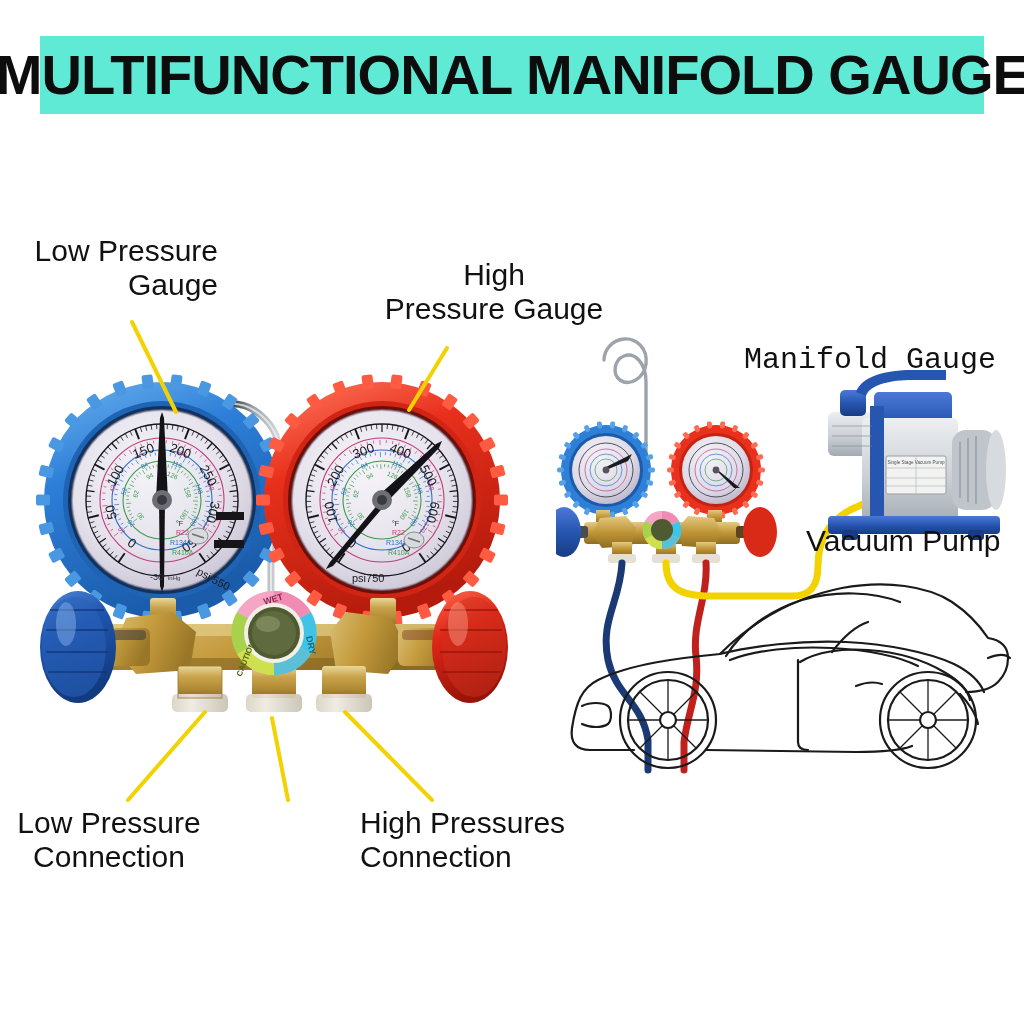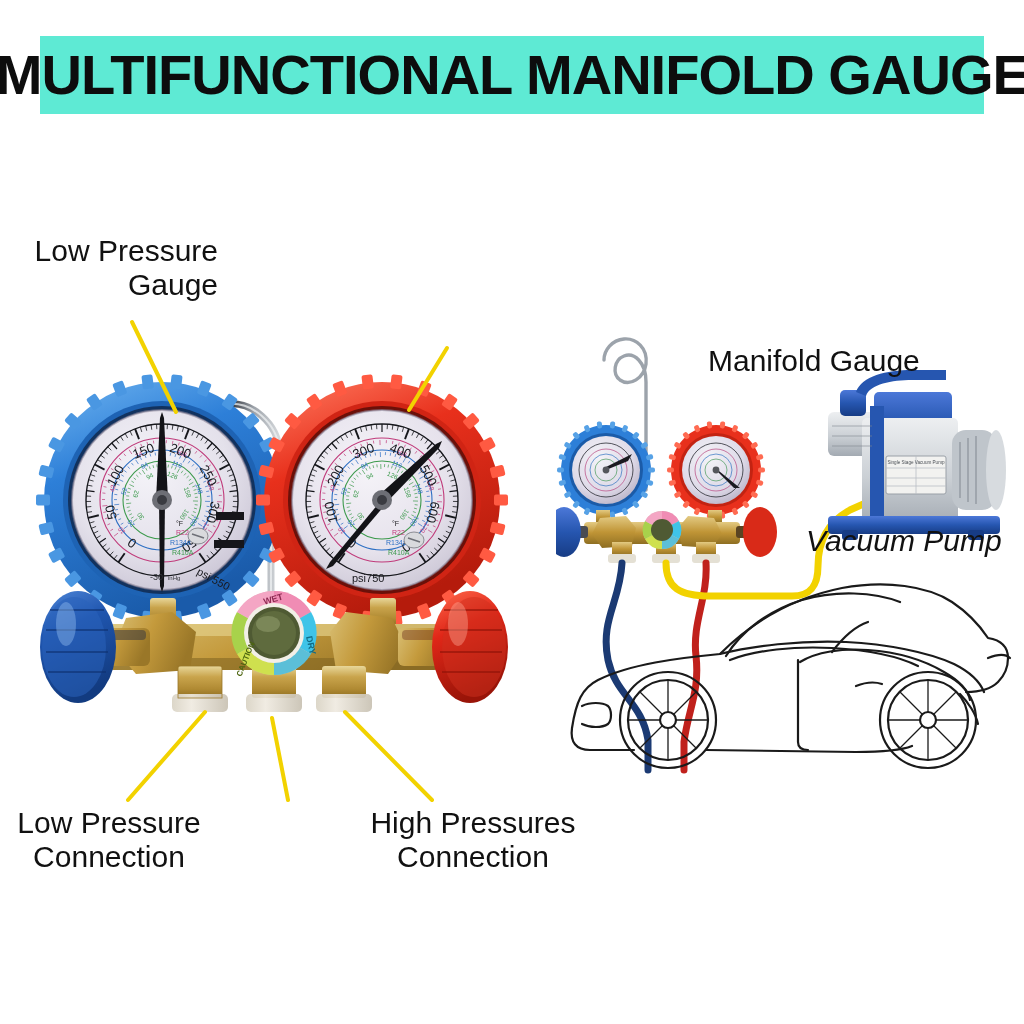--- a/index.html
+++ b/index.html
@@ -27,23 +27,23 @@
   
   .callout{
     font-size:30px;line-height:1.13;color:#111;
     font-family:"Liberation Sans", sans-serif;
     white-space:pre-line;
   }
   #label-low-gauge{left:18px;top:234px;width:200px;text-align:right;}
   #label-high-gauge{left:378px;top:258px;width:232px;text-align:center;}
   #label-low-conn{left:4px;top:806px;width:210px;text-align:center;}
   #label-exhaust{left:228px;top:806px;width:128px;text-align:center;}
-  #label-high-conn{left:360px;top:806px;width:226px;text-align:center;}
-  #label-manifold{left:708px;top:344px;}
-  #label-vacuum{left:806px;top:524px;font-style:italic;}
+  #label-high-conn{left:360px;top:806px;width:226px;text-align:left;}
+  #label-manifold{left:744px;top:344px;font-family:Liberation Mono, monospace;}
+  #label-vacuum{left:806px;top:524px;}
 
   
   #leaders{position:absolute;left:0;top:0;width:1024px;height:1024px;pointer-events:none;}
 
   
   #manifold-main{left:0px;top:200px;width:540px;height:560px;}
   #inset-scene{left:556px;top:330px;width:468px;height:460px;}
 </style>
 </head>
 <body>
@@ -987,20 +987,22 @@
       <line x1="132" y1="322" x2="176" y2="412"></line>
       <line x1="447" y1="348" x2="409" y2="410"></line>
       <line x1="205" y1="712" x2="128" y2="800"></line>
       <line x1="272" y1="718" x2="288" y2="800"></line>
       <line x1="345" y1="712" x2="432" y2="800"></line>
     </g>
   </svg>
 
   <div class="abs callout" id="label-low-gauge">Low Pressure
 Gauge</div>
+  <div class="abs callout" id="label-high-gauge">High
+Pressure Gauge</div>
   <div class="abs callout" id="label-low-conn">Low Pressure
 Connection</div>
   <div class="abs callout" id="label-high-conn">High Pressures
 Connection</div>
   <div class="abs callout" id="label-manifold">Manifold Gauge</div>
   <div class="abs callout" id="label-vacuum">Vacuum Pump</div>
 
 </div>
 
 </body></html>

